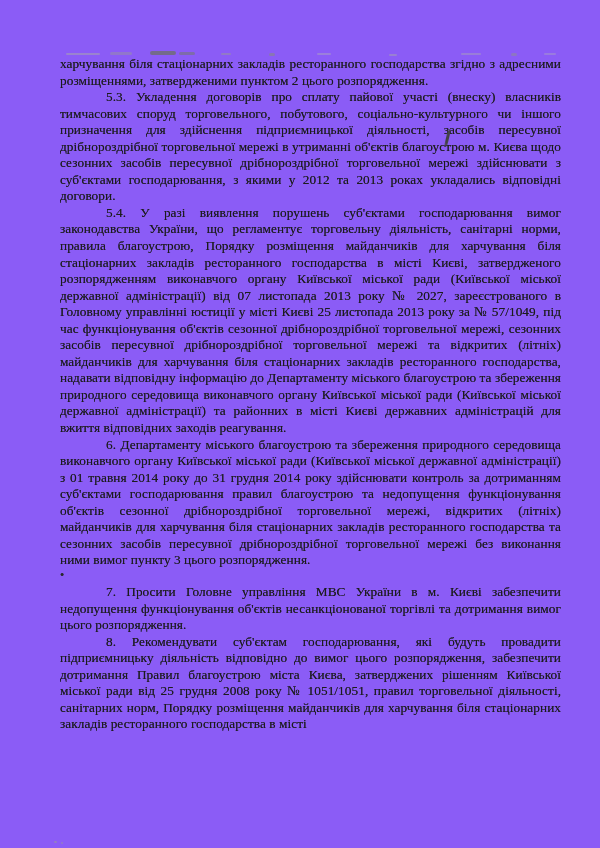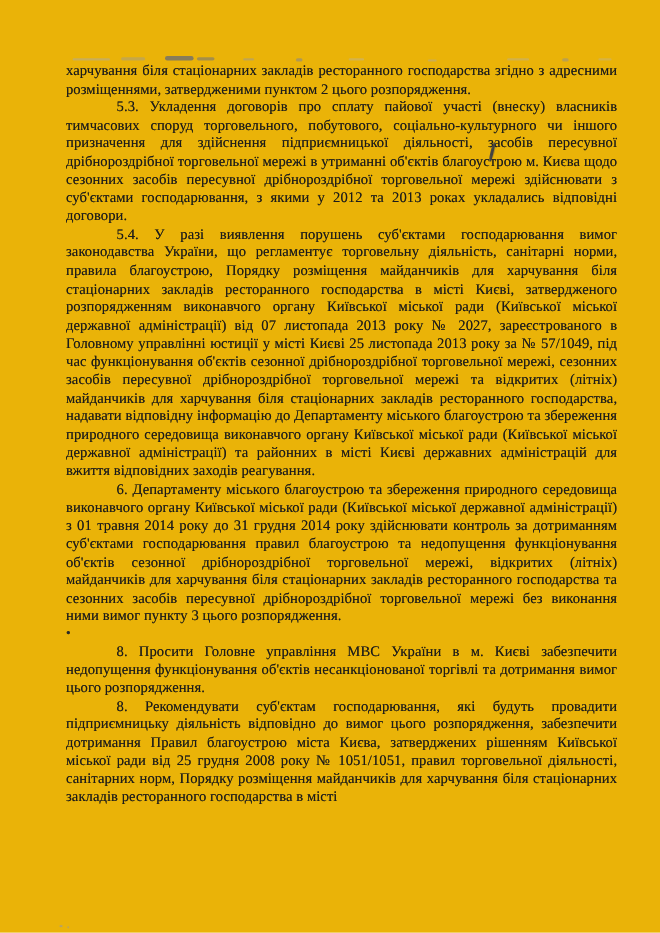--- a/index.html
+++ b/index.html
@@ -4,21 +4,21 @@
 <style>
   html, body {
     margin: 0;
     padding: 0;
     background: #ffffff;
   }
   .page {
     position: relative;
     width: 600px;
     height: 848px;
-    background: #eab308;
+    background: #8b5cf6;
     overflow: hidden;
     font-family: "Liberation Serif", "DejaVu Serif", serif;
     color: #1c1c1c;
   }
   .text-block {
     position: absolute;
     left: 60px;
     top: 56px;
     width: 501px;
     font-size: 13.3px;
@@ -114,21 +114,21 @@
       <i></i>
       <i></i>
   </div>
 
   <div class="text-block">
     <p>харчування біля стаціонарних закладів ресторанного господарства згідно з адресними розміщеннями, затвердженими пунктом 2 цього розпорядження.</p>
     <p class="indent">5.3. Укладення договорів про сплату пайової участі (внеску) власників тимчасових споруд торговельного, побутового, соціально-культурного чи іншого призначення для здійснення підприємницької діяльності, засобів пересувної дрібнороздрібної торговельної мережі в утриманні об'єктів благоустрою м. Києва щодо сезонних засобів пересувної дрібнороздрібної торговельної мережі здійснювати з суб'єктами господарювання, з якими у 2012 та 2013 роках укладались відповідні договори.</p>
     <p class="indent">5.4. У разі виявлення порушень суб'єктами господарювання вимог законодавства України, що регламентує торговельну діяльність, санітарні норми, правила благоустрою, Порядку розміщення майданчиків для харчування біля стаціонарних закладів ресторанного господарства в місті Києві, затвердженого розпорядженням виконавчого органу Київської міської ради (Київської міської державної адміністрації) від 07 листопада 2013 року № 2027, зареєстрованого в Головному управлінні юстиції у місті Києві 25 листопада 2013 року за № 57/1049, під час функціонування об'єктів сезонної дрібнороздрібної торговельної мережі, сезонних засобів пересувної дрібнороздрібної торговельної мережі та відкритих (літніх) майданчиків для харчування біля стаціонарних закладів ресторанного господарства, надавати відповідну інформацію до Департаменту міського благоустрою та збереження природного середовища виконавчого органу Київської міської ради (Київської міської державної адміністрації) та районних в місті Києві державних адміністрацій для вжиття відповідних заходів реагування.</p>
     <p class="indent gap">6. Департаменту міського благоустрою та збереження природного середовища виконавчого органу Київської міської ради (Київської міської державної адміністрації) з 01 травня 2014 року до 31 грудня 2014 року здійснювати контроль за дотриманням суб'єктами господарювання правил благоустрою та недопущення функціонування об'єктів сезонної дрібнороздрібної торговельної мережі, відкритих (літніх) майданчиків для харчування біля стаціонарних закладів ресторанного господарства та сезонних засобів пересувної дрібнороздрібної торговельної мережі без виконання ними вимог пункту 3 цього розпорядження.</p>
     <span class="stray-bullet">•</span>
-    <p class="indent">8. Просити Головне управління МВС України в м. Києві забезпечити недопущення функціонування об'єктів несанкціонованої торгівлі та дотримання вимог цього розпорядження.</p>
+    <p class="indent">7. Просити Головне управління МВС України в м. Києві забезпечити недопущення функціонування об'єктів несанкціонованої торгівлі та дотримання вимог цього розпорядження.</p>
     <p class="indent gap">8. Рекомендувати суб'єктам господарювання, які будуть провадити підприємницьку діяльність відповідно до вимог цього розпорядження, забезпечити дотримання Правил благоустрою міста Києва, затверджених рішенням Київської міської ради від 25 грудня 2008 року № 1051/1051, правил торговельної діяльності, санітарних норм, Порядку розміщення майданчиків для харчування біля стаціонарних закладів ресторанного господарства в місті</p>
   </div>
 
   <div class="pen-mark"></div>
 
   <div class="scan-speck">
     <i></i>
       <i></i>
   </div>
 

